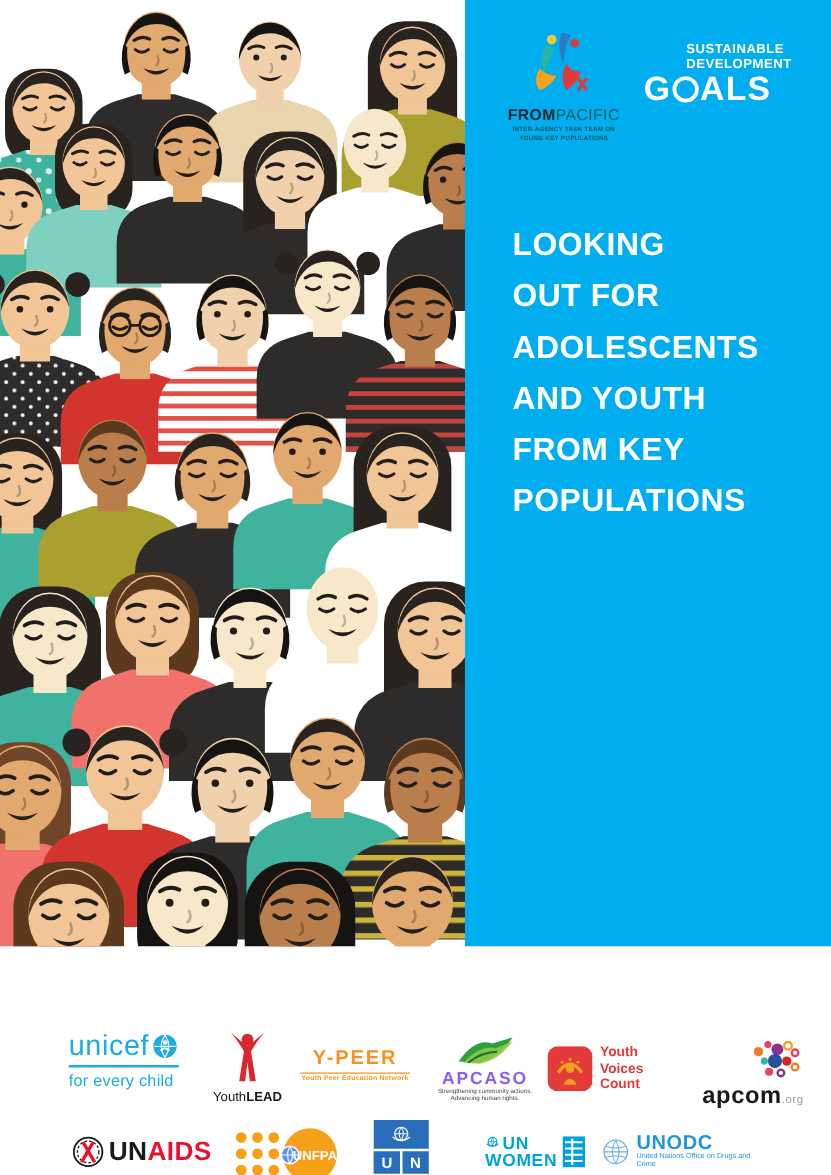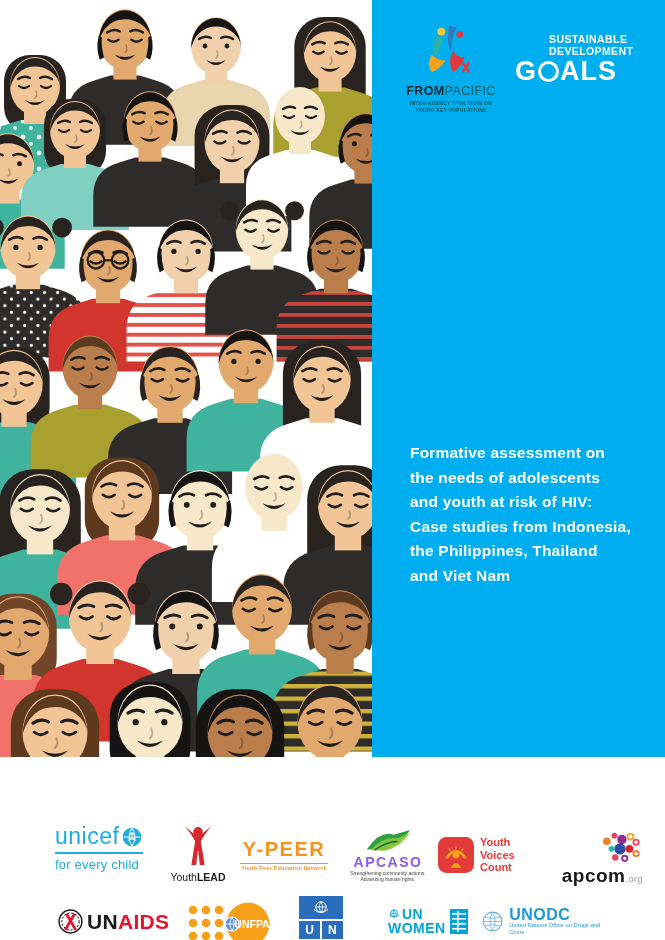--- a/index.html
+++ b/index.html
@@ -31,21 +31,21 @@
   .unicef-top{display:flex;align-items:center;gap:3px;}
   .unicef-word{font-size:23px;letter-spacing:.5px;line-height:23px;}
   .unicef-line{border-top:2px solid #1CABE2;margin:4px 0 3px;}
   .unicef-tag{font-size:13px;letter-spacing:.2px;}
   
   .youthlead{left:170px;top:31px;width:56px;text-align:center;}
   .yl-text{font-size:10.5px;color:#1a1a1a;margin-top:1px;}
   .yl-text .b{font-weight:bold;}
   
   .ypeer{left:238px;top:43px;width:92px;text-align:center;color:#F6921E;}
-  .yp-name{font-size:20px;font-weight:bold;letter-spacing:1.5px;}
+  .yp-name{font-size:16px;font-weight:bold;letter-spacing:1.5px;}
   .yp-line{border-top:1px solid #F6921E;margin:2px 2px 1px;}
   .yp-tag{font-size:5.5px;font-weight:bold;letter-spacing:.2px;}
   
   .apcaso{left:341px;top:33px;width:94px;text-align:center;}
   .ap-flag{display:block;margin:0 auto;}
   .apcaso-name{font-size:14px;font-weight:bold;color:#8b5cf6;letter-spacing:1.5px;margin-top:1px;}
   .apcaso-tag{font-size:5px;color:#444;line-height:6px;}
   
   .yvc{left:438px;top:41px;display:flex;gap:6px;align-items:center;}
   .yvc-text{color:#e23b39;font-size:11px;font-weight:bold;line-height:12.5px;}
@@ -583,26 +583,26 @@
     <div class="sdg-logo">
       <div class="sdg-line">SUSTAINABLE</div>
       <div class="sdg-line">DEVELOPMENT</div>
       <div class="sdg-goals">
         <span>G</span>
           <span class="sdg-ring"></span>
           <span>ALS</span>
       </div>
     </div>
 
-    <div class="subtitle pre">Formative assessment on
-the needs of adolescents
-and youth at risk of HIV:
-Case studies from Indonesia,
-the Philippines, Thailand
-and Viet Nam</div>
+    <div class="title pre">LOOKING
+OUT FOR
+ADOLESCENTS
+AND YOUTH
+FROM KEY
+POPULATIONS</div>
   </div>
 
   <div class="logos">
 
     <div class="logo unicef">
       <div class="unicef-top">
         <span class="unicef-word">unicef</span>
         <svg width="20" height="20" viewBox="0 0 20 20">
           <circle cx="10" cy="10" r="9.3" fill="#1CABE2"></circle>
           <path d="M1.5,10 H18.5 M10,1 Q4,10 10,19 M10,1 Q16,10 10,19" stroke="#fff" stroke-width="1" fill="none"></path>

